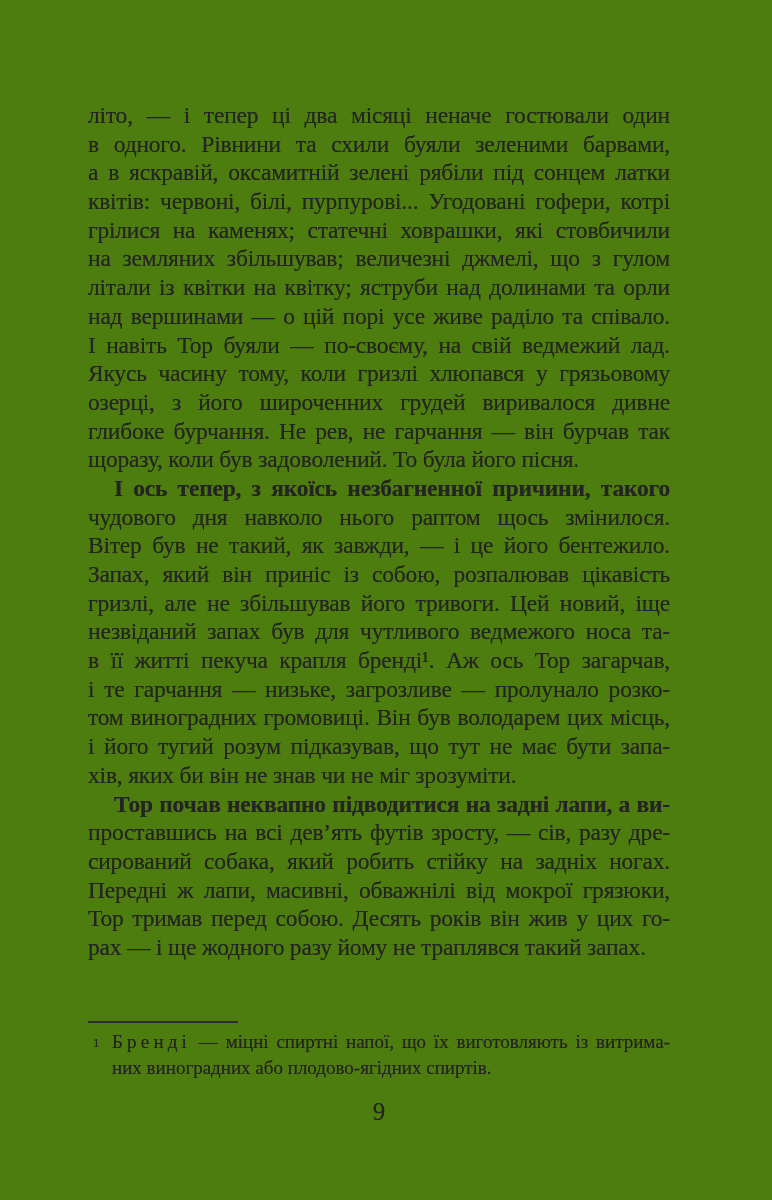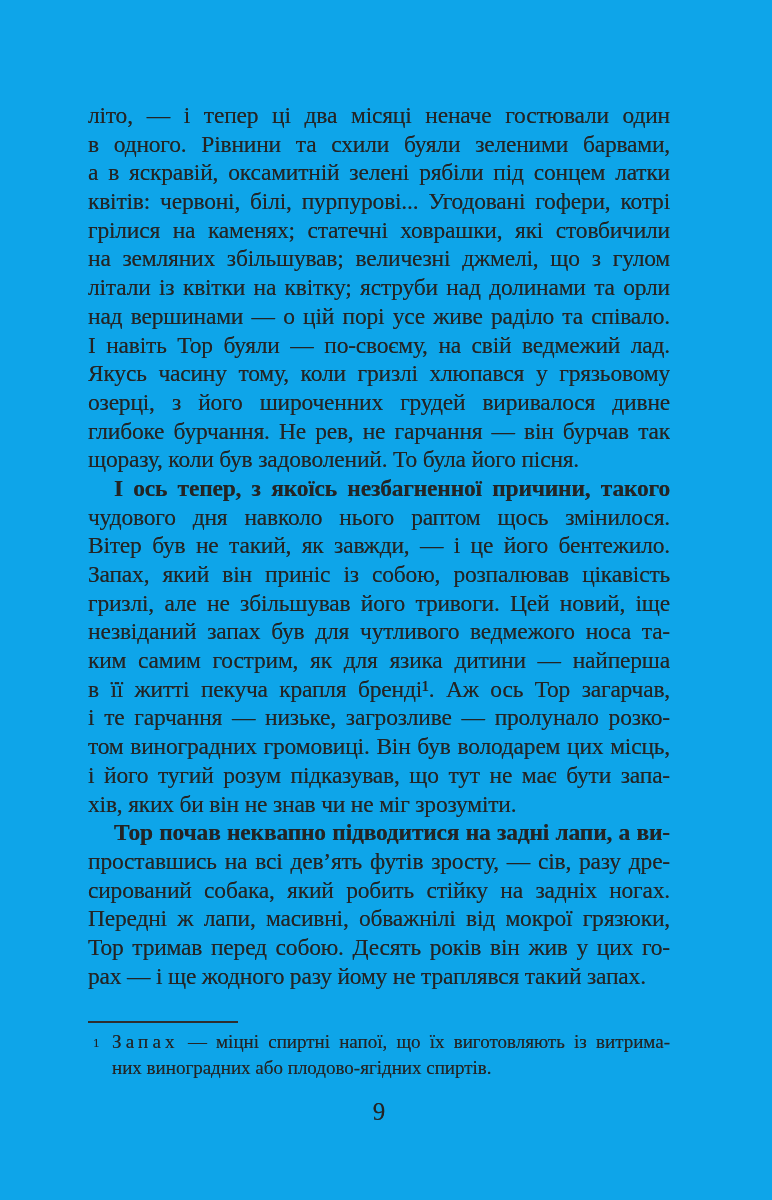--- a/index.html
+++ b/index.html
@@ -4,21 +4,21 @@
 <style>
   html, body {
     margin: 0;
     padding: 0;
     background: #fdfdfc;
   }
   .page {
     position: relative;
     width: 772px;
     height: 1200px;
-    background: #0ea5e9;
+    background: #4d7c0f;
     font-family: "Liberation Serif", "DejaVu Serif", serif;
     color: #242424;
     overflow: hidden;
     text-shadow: 0 0 0.5px rgba(30,30,30,0.55);
   }
   .text-block {
     position: absolute;
     left: 88px;
     top: 101px;
     width: 582px;
@@ -97,40 +97,39 @@
         <div class="line">глибоке бурчання. Не рев, не гарчання — він бурчав так</div>
         <div class="line last">щоразу, коли був задоволений. То була його пісня.</div>
       </div>
       <div class="paragraph">
         <div class="line indent">І ось тепер, з якоїсь незбагненної причини, такого</div>
         <div class="line">чудового дня навколо нього раптом щось змінилося.</div>
         <div class="line">Вітер був не такий, як завжди, — і це його бентежило.</div>
         <div class="line">Запах, який він приніс із собою, розпалював цікавість</div>
         <div class="line">гризлі, але не збільшував його тривоги. Цей новий, іще</div>
         <div class="line">незвіданий запах був для чутливого ведмежого носа та-</div>
-        <div class="line">ким самим гострим, як для язика дитини — найперша</div>
         <div class="line">в її житті пекуча крапля бренді¹. Аж ось Тор загарчав,</div>
         <div class="line">і те гарчання — низьке, загрозливе — пролунало розко-</div>
         <div class="line">том виноградних громовиці. Він був володарем цих місць,</div>
         <div class="line">і його тугий розум підказував, що тут не має бути запа-</div>
         <div class="line last">хів, яких би він не знав чи не міг зрозуміти.</div>
       </div>
       <div class="paragraph">
         <div class="line indent">Тор почав неквапно підводитися на задні лапи, а ви-</div>
         <div class="line">проставшись на всі дев’ять футів зросту, — сів, разу дре-</div>
         <div class="line">сирований собака, який робить стійку на задніх ногах.</div>
         <div class="line">Передні ж лапи, масивні, обважнілі від мокрої грязюки,</div>
         <div class="line">Тор тримав перед собою. Десять років він жив у цих го-</div>
         <div class="line last">рах — і ще жодного разу йому не траплявся такий запах.</div>
       </div>
     </div>
 
   <div class="footnote-rule"></div>
 
   <div class="footnote">
     <span class="fn-marker">1</span>
-    <div class="fn-line fn-justify"><span class="fn-term">Запах</span><span> — міцні спиртні напої, що їх виготовляють із витрима-</span></div>
+    <div class="fn-line fn-justify"><span class="fn-term">Бренді</span><span> — міцні спиртні напої, що їх виготовляють із витрима-</span></div>
     <div class="fn-line">них виноградних або плодово-ягідних спиртів.</div>
   </div>
 
   <div class="page-number">9</div>
 
 </div>
 
 </body></html>

